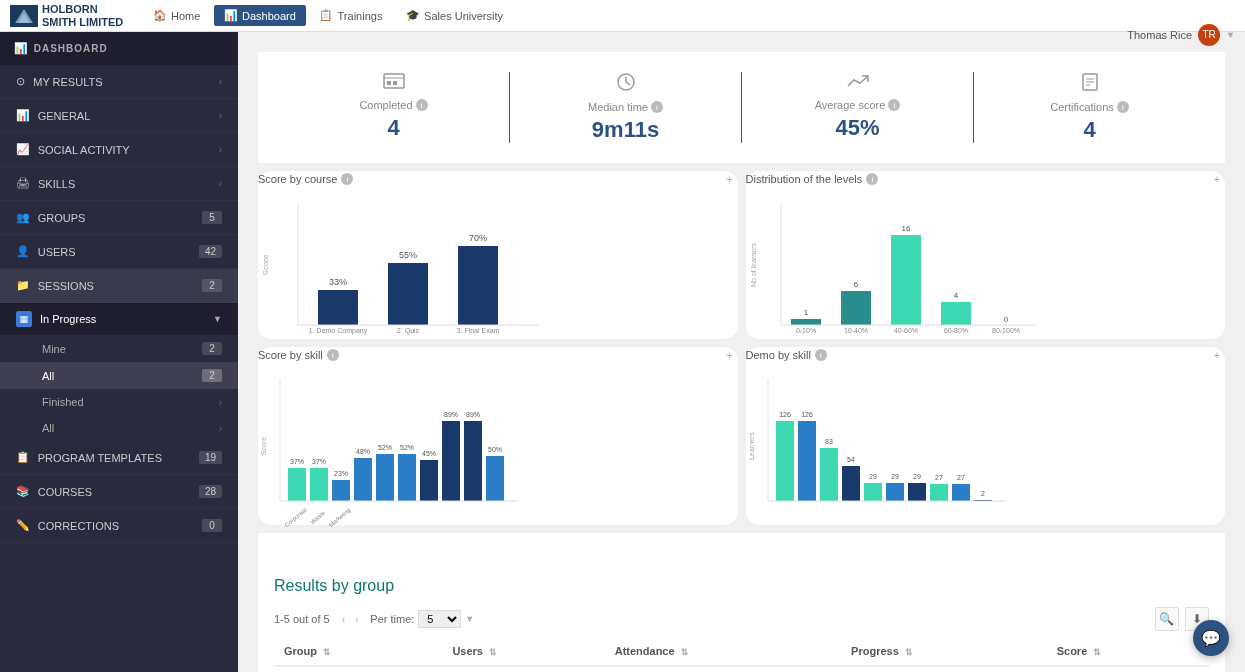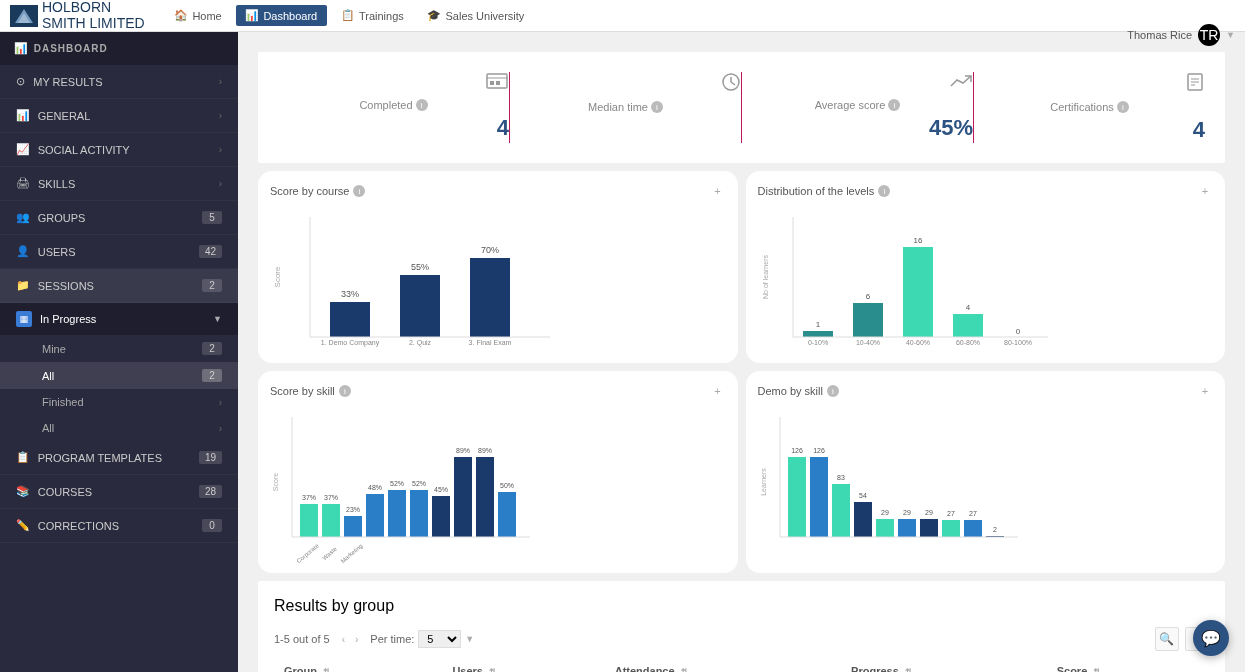--- a/index.html
+++ b/index.html
@@ -24,22 +24,22 @@
     .nav-logo-icon {
       width: 28px;
       height: 22px;
       background: #1a3a5c;
       display: flex;
       align-items: center;
       justify-content: center;
       margin-right: 4px;
     }
     .nav-logo-text {
-      font-size: 14px;
-      font-weight: normal;
+      font-size: 11px;
+      font-weight: bold;
       color: #1a3a5c;
       line-height: 1.1;
     }
     .nav-items {
       display: flex;
       align-items: center;
       gap: 4px;
       flex: 1;
     }
     .nav-item {
@@ -69,25 +69,25 @@
     .user-info {
       display: flex;
       align-items: center;
       gap: 6px;
       margin-top: 21px;
     }
     .user-avatar {
       width: 22px;
       height: 22px;
       border-radius: 50%;
-      background: #000000;
+      background: #c2410c;
       display: flex;
       align-items: center;
       justify-content: center;
-      font-size: 14px;
+      font-size: 10px;
       color: #fff;
     }
 
     
     .main-layout {
       display: flex;
       flex: 1;
       overflow: hidden;
     }
 
@@ -180,21 +180,21 @@
     
     .stats-row {
       background: #fff;
       display: flex;
       padding: 20px;
       margin-bottom: 8px;
       border-radius: 2px;
       justify-content: space-around;
     }
     .stat-card {
-      text-align: right;
+      text-align: center;
       flex: 1;
     }
     .stat-card + .stat-card {
       border-left: 1px solid #be185d;
     }
     .stat-icon { font-size: 18px; color: #999; margin-bottom: 4px; }
     .stat-label {
       font-size: 11px;
       color: #888;
       margin-bottom: 4px;
@@ -211,21 +211,21 @@
 
     
     .charts-row {
       display: flex;
       gap: 8px;
       margin-bottom: 8px;
     }
     .chart-container {
       background: #fff;
       flex: 1;
-      padding: 12px;
+      padding: 0;
       border-radius: 14px;
     }
     .chart-title {
       font-size: 11px;
       color: #555;
       margin-bottom: 8px;
       display: flex;
       align-items: center;
       gap: 4px;
     }
@@ -245,23 +245,24 @@
     svg { overflow: visible; }
 
     
     .results-section {
       background: #fff;
       border-radius: 2px;
       padding: 16px;
     }
     .results-title {
       font-size: 16px;
-      color: #000000;
+      color: #0f766e;
       margin-bottom: 12px;
       font-weight: normal;
+      margin-top: 28px;
     }
     .table-controls {
       display: flex;
       align-items: center;
       margin-bottom: 6px;
     }
     .pagination-info {
       font-size: 11px;
       color: #666;
       display: flex;
@@ -524,20 +525,21 @@
           <svg width="20" height="20" viewBox="0 0 20 20">
             <circle cx="10" cy="10" r="8" fill="none" stroke="#999" stroke-width="1.5"></circle>
             <line x1="10" y1="5" x2="10" y2="10" stroke="#999" stroke-width="1.5"></line>
             <line x1="10" y1="10" x2="14" y2="13" stroke="#999" stroke-width="1.5"></line>
           </svg>
         </div>
         <div class="stat-label">
           <span>Median time</span>
           <span class="info-icon">i</span>
         </div>
+        <div class="stat-value">9m11s</div>
       </div>
       <div class="stat-card">
         <div class="stat-icon">
           <svg width="24" height="18" viewBox="0 0 24 18">
             <polyline points="2,14 8,8 14,11 22,4" fill="none" stroke="#999" stroke-width="1.5"></polyline>
             <polyline points="16,4 22,4 22,10" fill="none" stroke="#999" stroke-width="1.5"></polyline>
           </svg>
         </div>
         <div class="stat-label">
           <span>Average score</span>

